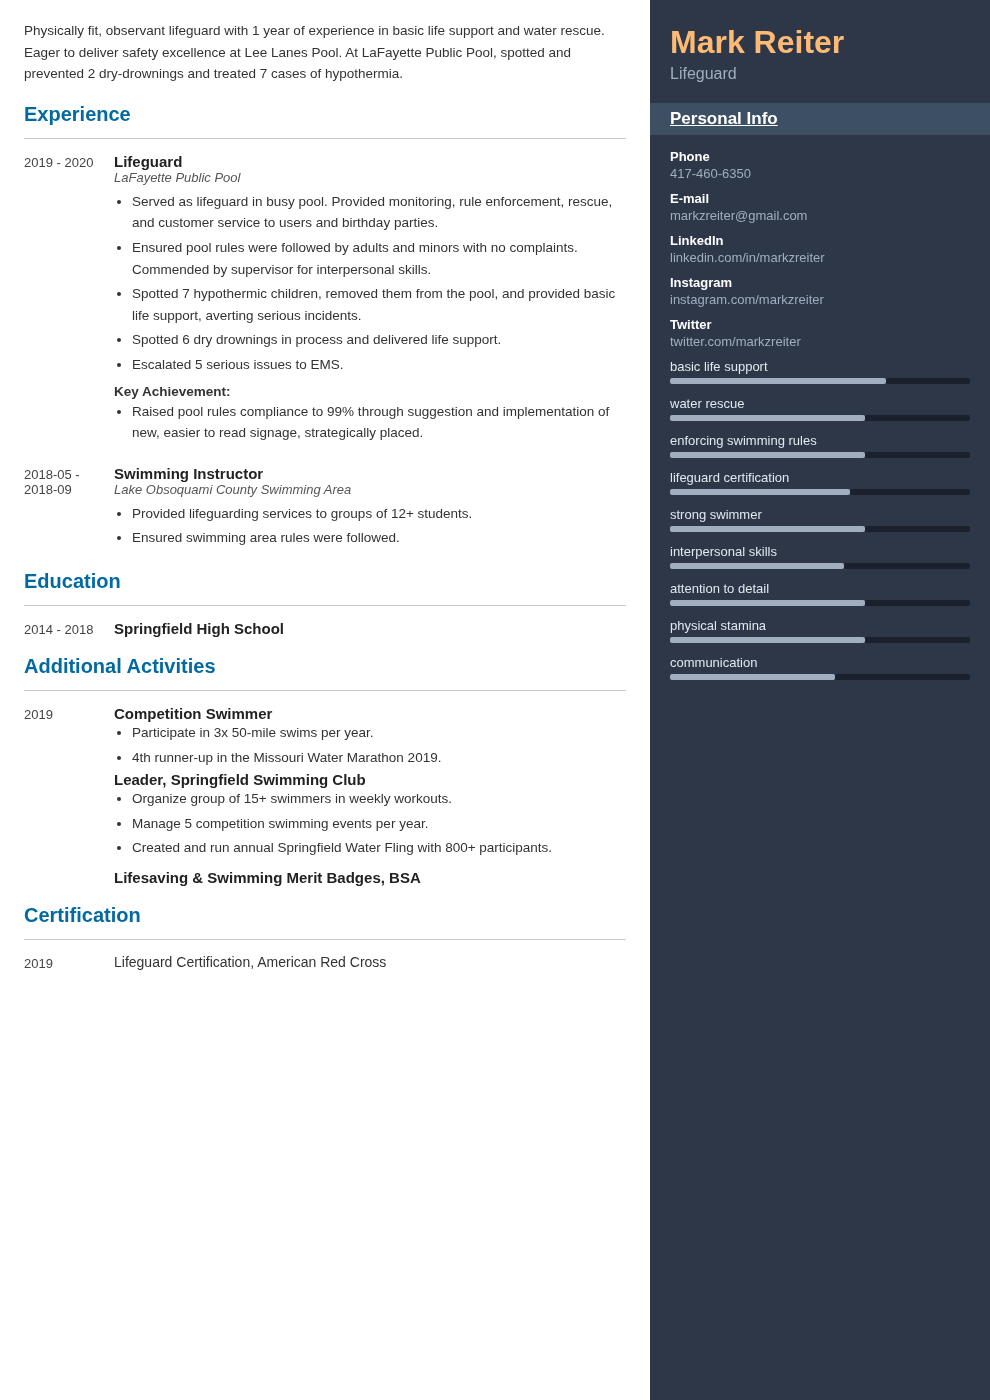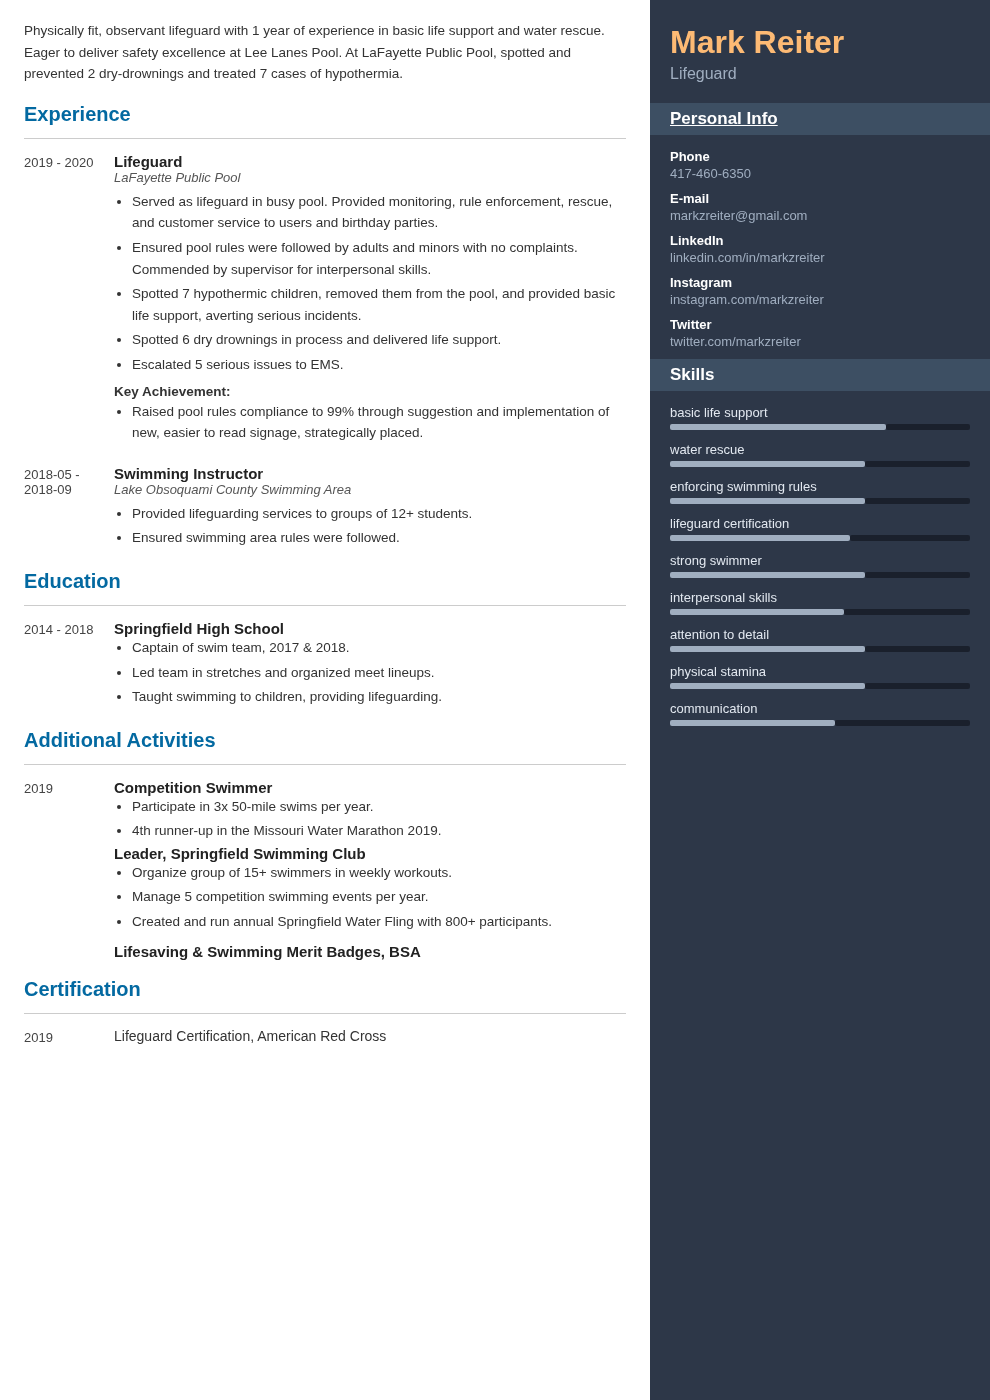--- a/index.html
+++ b/index.html
@@ -182,25 +182,20 @@
     </div>
   </div>
 
   <div class="section-title">Education</div>
   <hr class="divider">
 
   <div class="exp-row">
     <div class="exp-date">2014 - 2018</div>
     <div class="exp-content">
       <div class="exp-title">Springfield High School</div>
-      <ul class="exp-bullets">
-        <li>Captain of swim team, 2017 &amp; 2018.</li>
-        <li>Led team in stretches and organized meet lineups.</li>
-        <li>Taught swimming to children, providing lifeguarding.</li>
-      </ul>
     </div>
   </div>
 
   <div class="section-title">Additional Activities</div>
   <hr class="divider">
 
   <div class="exp-row">
     <div class="exp-date">2019</div>
     <div class="exp-content">
       <div class="exp-title">Competition Swimmer</div>
@@ -255,21 +250,20 @@
   <div>
     <div class="contact-label">Instagram</div>
     <div class="contact-value">instagram.com/markzreiter</div>
   </div>
 
   <div>
     <div class="contact-label">Twitter</div>
     <div class="contact-value">twitter.com/markzreiter</div>
   </div>
 
-  <div class="right-section-title" style="padding-left:20px; margin-top:8px;">Skills</div>
 
   <div id="skills-container">
       <div>
         <div class="skill-name">basic life support</div>
         <div class="skill-bar-container">
           <div class="skill-bar-fill" style="width: 72%;"></div>
           <div class="skill-bar-remaining" style="width: 28%;"></div>
         </div>
       </div>
       <div>

